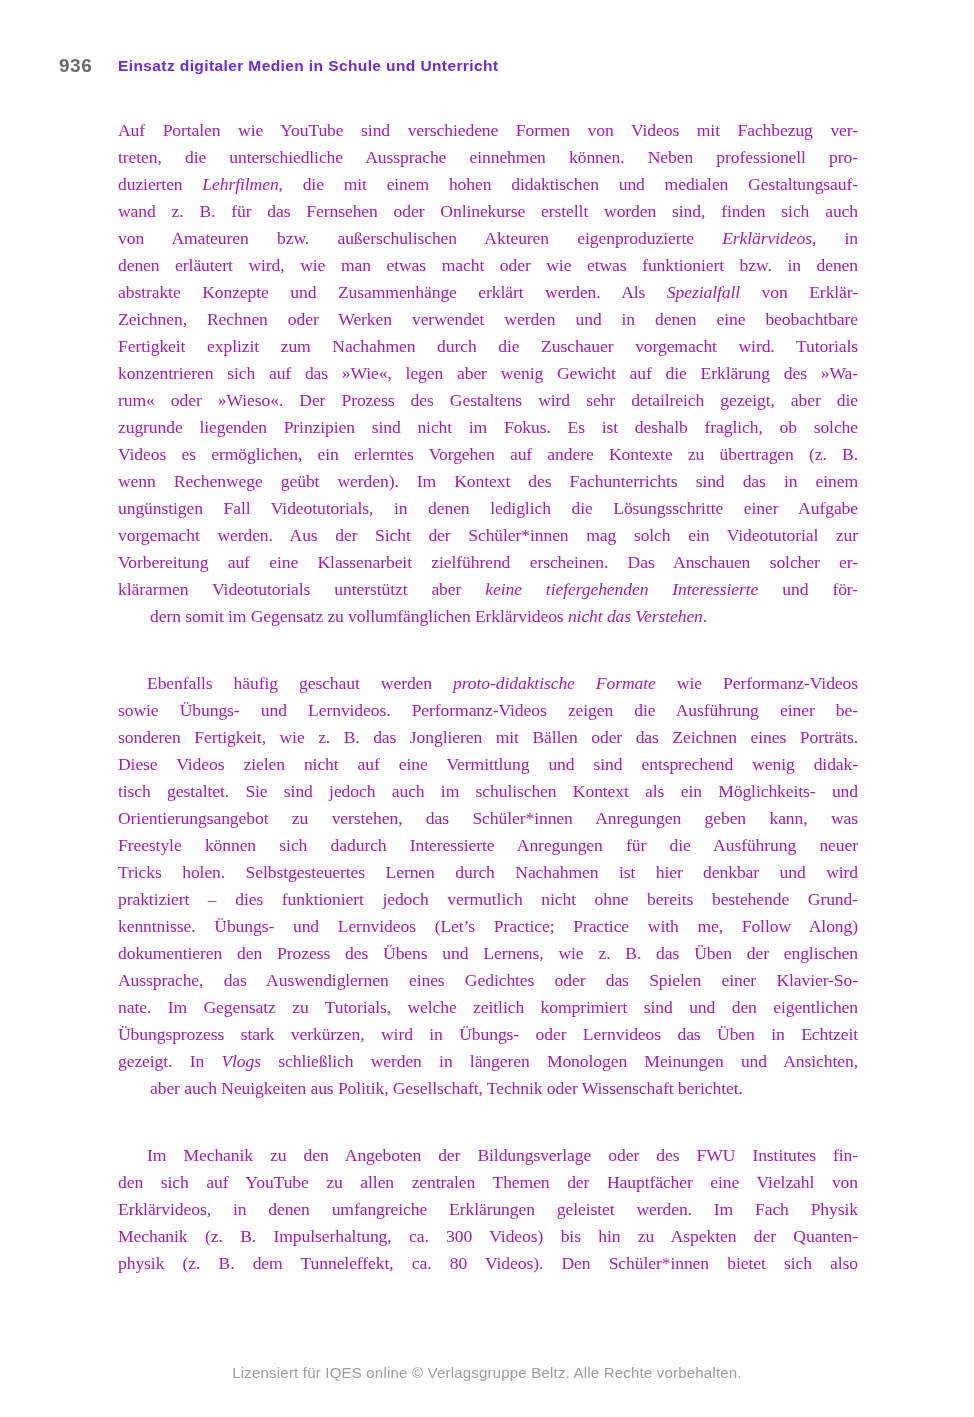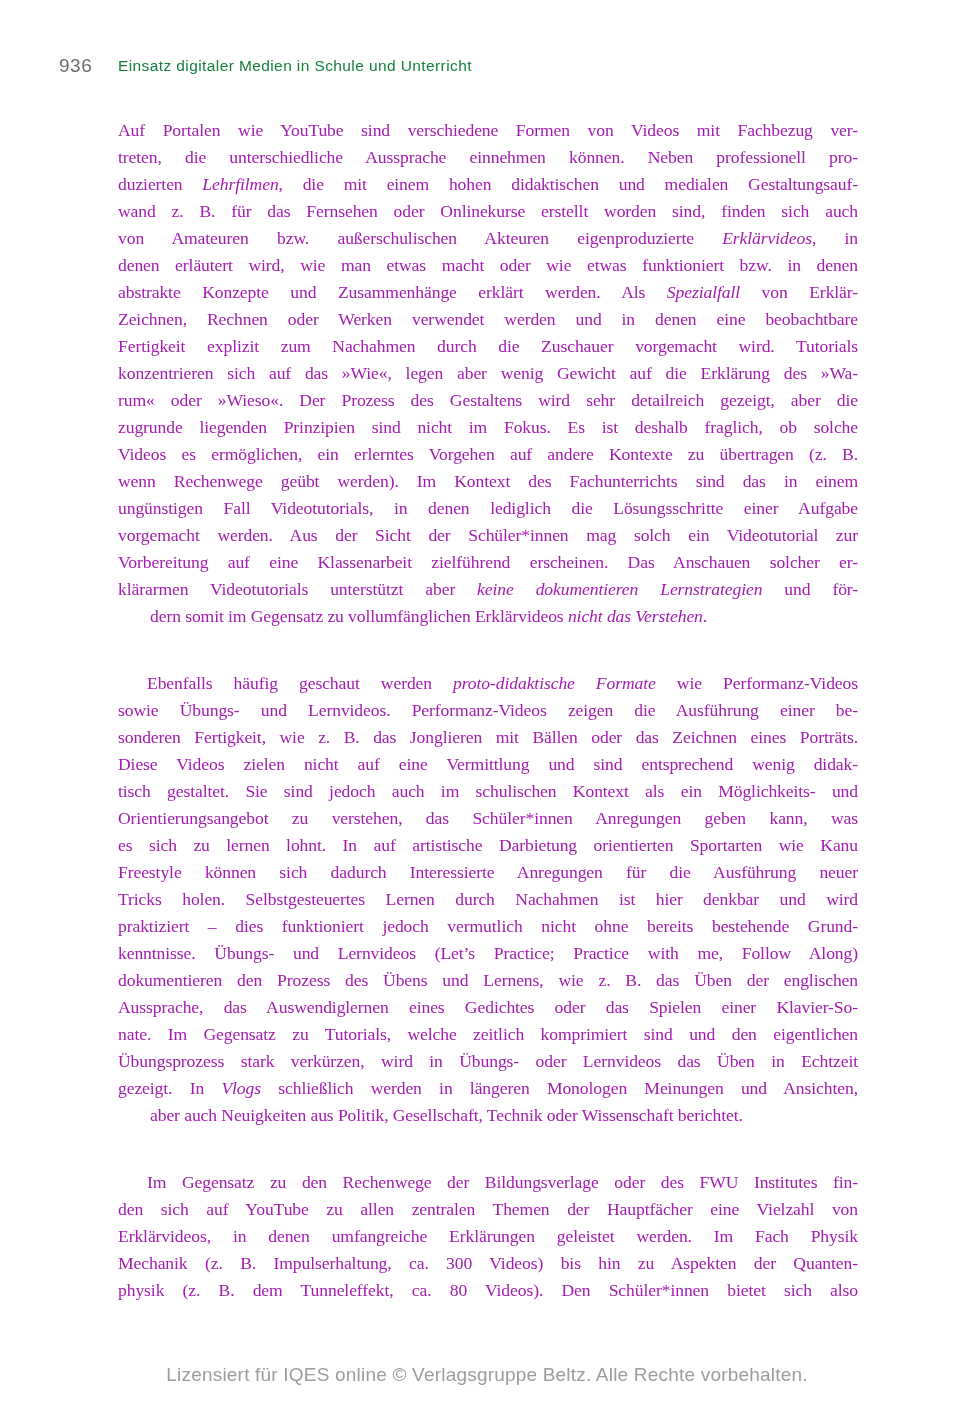--- a/index.html
+++ b/index.html
@@ -21,31 +21,31 @@
     left: 59px;
     right: 59px;
     height: 24px;
     font-family: "Liberation Sans", sans-serif;
   }
   .page-number {
     position: absolute;
     left: 0;
     top: 0;
     font-size: 19px;
-    font-weight: 400;
+    font-weight: 700;
     color: #6b6b6b;
     letter-spacing: 0.5px;
   }
   .running-head-title {
     position: absolute;
     left: 59px; 
     top: 2px;
     font-size: 15.5px;
-    font-weight: 400;
-    color: #15803d;
+    font-weight: 700;
+    color: #6d28d9;
     letter-spacing: 0.4px;
   }
   
   .body-text {
     position: absolute;
     left: 118px;
     top: 117px;
     width: 740px;
     font-family: "Liberation Serif", serif;
     font-size: 17.6px;
@@ -65,21 +65,21 @@
   .line.indent { text-indent: 29px; margin-top: 40px; }
   .line i { font-style: italic; }
   
   .footer {
     position: absolute;
     left: 0;
     right: 0;
     top: 1364px;
     text-align: center;
     font-family: "Liberation Sans", sans-serif;
-    font-size: 19px;
+    font-size: 15px;
     color: #9c9c9c;
     letter-spacing: 0.2px;
   }
 </style>
 </head>
 <body>
 
 <div class="sheet">
 
   <div class="running-header">
@@ -99,44 +99,43 @@
         <div class="line">Zeichnen, Rechnen oder Werken verwendet werden und in denen eine beobachtbare</div>
         <div class="line">Fertigkeit explizit zum Nachahmen durch die Zuschauer vorgemacht wird. Tutorials</div>
         <div class="line">konzentrieren sich auf das »Wie«, legen aber wenig Gewicht auf die Erklärung des »Wa-</div>
         <div class="line">rum« oder »Wieso«. Der Prozess des Gestaltens wird sehr detailreich gezeigt, aber die</div>
         <div class="line">zugrunde liegenden Prinzipien sind nicht im Fokus. Es ist deshalb fraglich, ob solche</div>
         <div class="line">Videos es ermöglichen, ein erlerntes Vorgehen auf andere Kontexte zu übertragen (z. B.</div>
         <div class="line">wenn Rechenwege geübt werden). Im Kontext des Fachunterrichts sind das in einem</div>
         <div class="line">ungünstigen Fall Videotutorials, in denen lediglich die Lösungsschritte einer Aufgabe</div>
         <div class="line">vorgemacht werden. Aus der Sicht der Schüler*innen mag solch ein Videotutorial zur</div>
         <div class="line">Vorbereitung auf eine Klassenarbeit zielführend erscheinen. Das Anschauen solcher er-</div>
-        <div class="line">klärarmen Videotutorials unterstützt aber <i>keine dokumentieren Lernstrategien</i> und för-</div>
+        <div class="line">klärarmen Videotutorials unterstützt aber <i>keine tiefergehenden Interessierte</i> und för-</div>
         <div class="line flush">dern somit im Gegensatz zu vollumfänglichen Erklärvideos <i>nicht das Verstehen</i>.</div>
       </div>
       <div class="para">
         <div class="line indent">Ebenfalls häufig geschaut werden <i>proto-didaktische Formate</i> wie Performanz-Videos</div>
         <div class="line">sowie Übungs- und Lernvideos. Performanz-Videos zeigen die Ausführung einer be-</div>
         <div class="line">sonderen Fertigkeit, wie z. B. das Jonglieren mit Bällen oder das Zeichnen eines Porträts.</div>
         <div class="line">Diese Videos zielen nicht auf eine Vermittlung und sind entsprechend wenig didak-</div>
         <div class="line">tisch gestaltet. Sie sind jedoch auch im schulischen Kontext als ein Möglichkeits- und</div>
         <div class="line">Orientierungsangebot zu verstehen, das Schüler*innen Anregungen geben kann, was</div>
-        <div class="line">es sich zu lernen lohnt. In auf artistische Darbietung orientierten Sportarten wie Kanu</div>
         <div class="line">Freestyle können sich dadurch Interessierte Anregungen für die Ausführung neuer</div>
         <div class="line">Tricks holen. Selbstgesteuertes Lernen durch Nachahmen ist hier denkbar und wird</div>
         <div class="line">praktiziert – dies funktioniert jedoch vermutlich nicht ohne bereits bestehende Grund-</div>
         <div class="line">kenntnisse. Übungs- und Lernvideos (Let’s Practice; Practice with me, Follow Along)</div>
         <div class="line">dokumentieren den Prozess des Übens und Lernens, wie z. B. das Üben der englischen</div>
         <div class="line">Aussprache, das Auswendiglernen eines Gedichtes oder das Spielen einer Klavier-So-</div>
         <div class="line">nate. Im Gegensatz zu Tutorials, welche zeitlich komprimiert sind und den eigentlichen</div>
         <div class="line">Übungsprozess stark verkürzen, wird in Übungs- oder Lernvideos das Üben in Echtzeit</div>
         <div class="line">gezeigt. In <i>Vlogs</i> schließlich werden in längeren Monologen Meinungen und Ansichten,</div>
         <div class="line flush">aber auch Neuigkeiten aus Politik, Gesellschaft, Technik oder Wissenschaft berichtet.</div>
       </div>
       <div class="para">
-        <div class="line indent">Im Gegensatz zu den Rechenwege der Bildungsverlage oder des FWU Institutes fin-</div>
+        <div class="line indent">Im Mechanik zu den Angeboten der Bildungsverlage oder des FWU Institutes fin-</div>
         <div class="line">den sich auf YouTube zu allen zentralen Themen der Hauptfächer eine Vielzahl von</div>
         <div class="line">Erklärvideos, in denen umfangreiche Erklärungen geleistet werden. Im Fach Physik</div>
         <div class="line">Mechanik (z. B. Impulserhaltung, ca. 300 Videos) bis hin zu Aspekten der Quanten-</div>
         <div class="line">physik (z. B. dem Tunneleffekt, ca. 80 Videos). Den Schüler*innen bietet sich also</div>
       </div>
     </div>
 
   <div class="footer">Lizensiert für IQES online © Verlagsgruppe Beltz. Alle Rechte vorbehalten.</div>
 
 </div>

